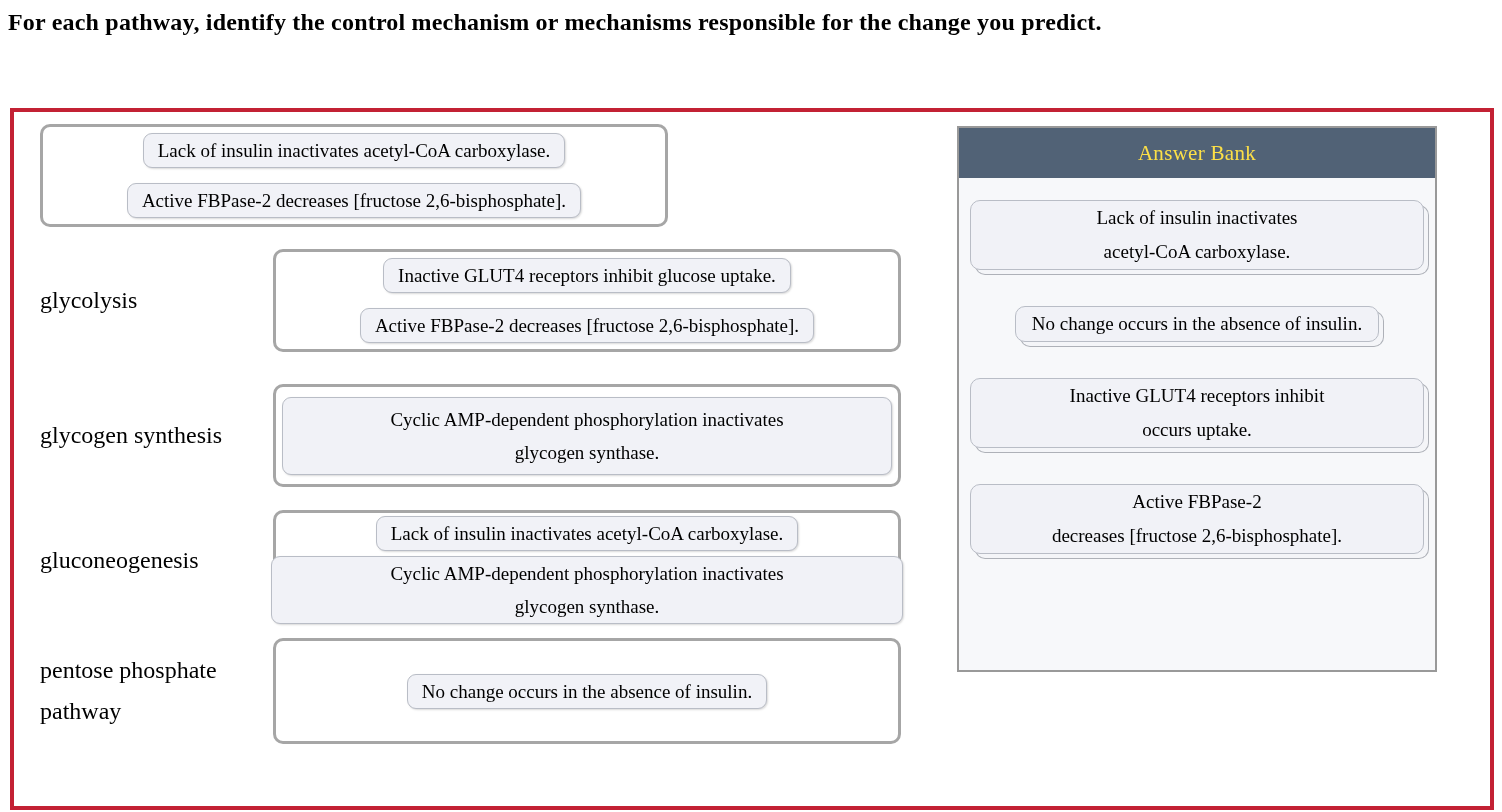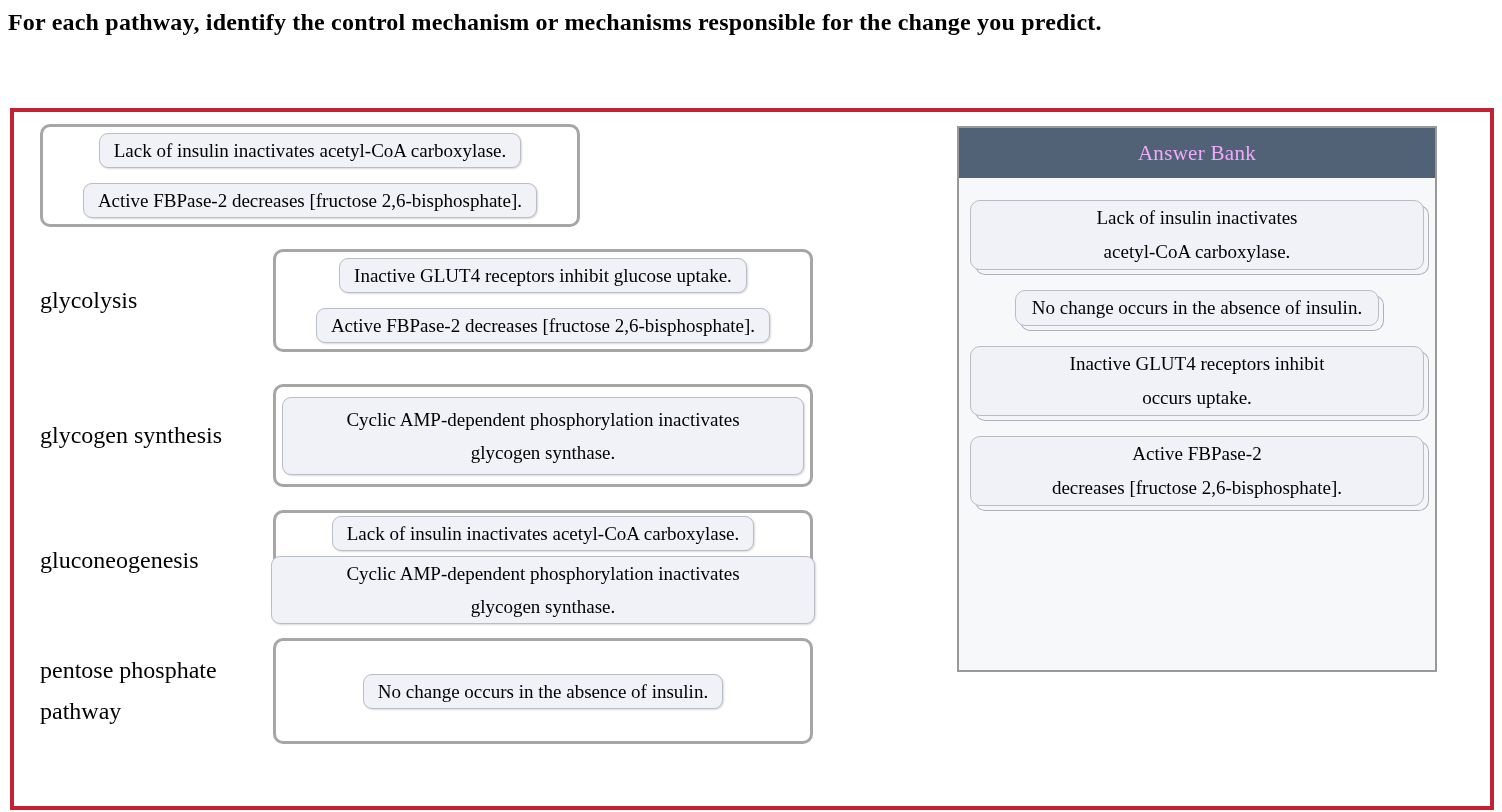--- a/index.html
+++ b/index.html
@@ -12,21 +12,21 @@
     position:absolute; left:10px; top:108px; width:1484px; height:702px;
     border:4px solid #c32134; background:#fff;
   }
 
   .rows { position:absolute; left:26px; top:12px; width:861px; }
   .row { display:flex; align-items:center; }
   .row-label { width:233px; font-size:24px; line-height:41px; }
   .row-label span { display:block; }
 
   .zone {
-    width:540px; border:3px solid #a6a6a6; border-radius:10px; background:#fff;
+    width:628px; border:3px solid #a6a6a6; border-radius:10px; background:#fff;
     display:flex; flex-direction:column; align-items:center; justify-content:center;
     gap:15px; overflow:visible; position:relative;
   }
   .h103 { height:103px; } .h101 { height:101px; } .h106 { height:106px; }
   .mb22 { margin-bottom:22px; } .mb23 { margin-bottom:23px;margin-top:32px; } .mb27 { margin-bottom:27px; }
 
   .chip {
     background:#f1f2f7; border:1px solid #b9bdc6; border-radius:9px;
     font-size:19px; line-height:33px; padding:0 14px; text-align:center;
     box-shadow:1px 1px 2px rgba(0,0,0,0.15); white-space:nowrap;
@@ -39,26 +39,26 @@
   .zone--tight { justify-content:flex-start; padding-top:3px; gap:5px; }
   .chip--overflow {
     width:calc(100% + 10px); padding:0 14px; line-height:33px; white-space:normal; z-index:1;
   }
 
   .bank {
     position:absolute; left:943px; top:14px; width:480px; height:546px;
     background:#f7f8fa; border:2px solid #999999;
   }
   .bank-header {
-    height:50px; background:#516276; color:#f0abfc; font-size:21px;
+    height:50px; background:#516276; color:#fde047; font-size:21px;
     display:flex; align-items:center; justify-content:center; letter-spacing:0.3px;
   }
   .bank-body {
     display:flex; flex-direction:column; align-items:center;
-    padding:22px 10px 0; gap:20px;
+    padding:22px 10px 0; gap:36px;
   }
   .bank-chip {
     background:#f1f2f7; border:1px solid #b9bdc6; border-radius:10px;
     font-size:19px; line-height:34px; padding:0 16px; text-align:center;
     box-shadow:5px 5px 0 -1px #f4f5f8, 5px 5px 0 0 #aeb1b8;
   }
   .bank-chip .line { display:block; }
   .bank-chip--fixed { width:454px; }
 </style>
 </head>

